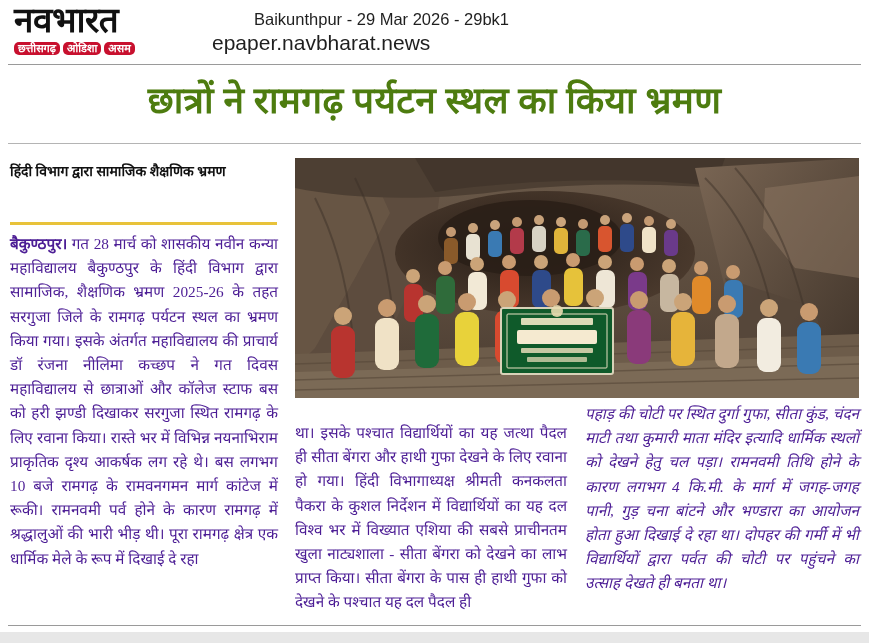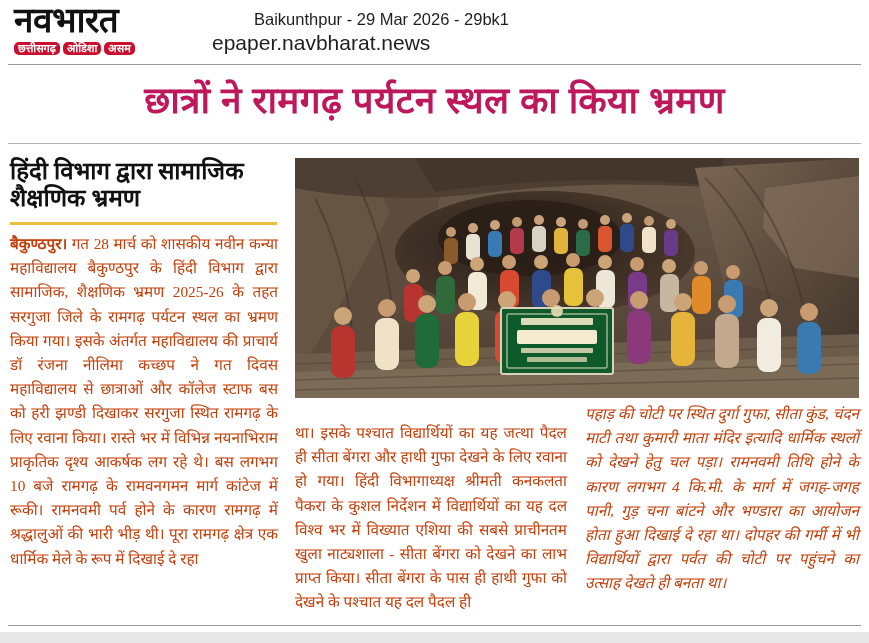--- a/index.html
+++ b/index.html
@@ -86,25 +86,25 @@
     height: 1px;
     background: #9a9a9a;
   }
 
   
   .headline {
     position: absolute;
     left: 10px;
     top: 76px;
     width: 849px;
-    font-family: Liberation Sans, sans-serif;
+    font-family: Liberation Serif, serif;
     font-weight: bold;
     font-size: 37px;
     line-height: 50px;
-    color: #be185d;
+    color: #4d7c0f;
     text-align: center;
     letter-spacing: 0.3px;
   }
 
   .rule-under-headline {
     position: absolute;
     left: 8px;
     top: 143px;
     width: 853px;
     height: 1px;
@@ -112,21 +112,21 @@
   }
 
   
   .subhead {
     position: absolute;
     left: 10px;
     top: 158px;
     width: 270px;
     font-family: "Liberation Serif", serif;
     font-weight: bold;
-    font-size: 24px;
+    font-size: 14px;
     line-height: 27px;
     color: #111111;
   }
   .subhead-rule {
     position: absolute;
     left: 10px;
     top: 222px;
     width: 267px;
     height: 3px;
     background: #e8c23a;
@@ -144,21 +144,21 @@
     border: 0;
   }
   .photo svg { display: block; }
 
   
   .col {
     position: absolute;
     font-family: "Liberation Serif", serif;
     font-size: 15.3px;
     line-height: 24.2px;
-    color: #c2410c;
+    color: #4c1d95;
     text-align: justify;
     text-justify: inter-word;
   }
   .col p { margin: 0; }
   .col-1 { left: 10px;  top: 232px; width: 268px; }
   .col-2 { left: 295px; top: 421px; width: 272px; }
   .col-3 { left: 585px; top: 402px; width: 274px; font-style: italic; }
 
   .dateline {
     font-weight: bold;

